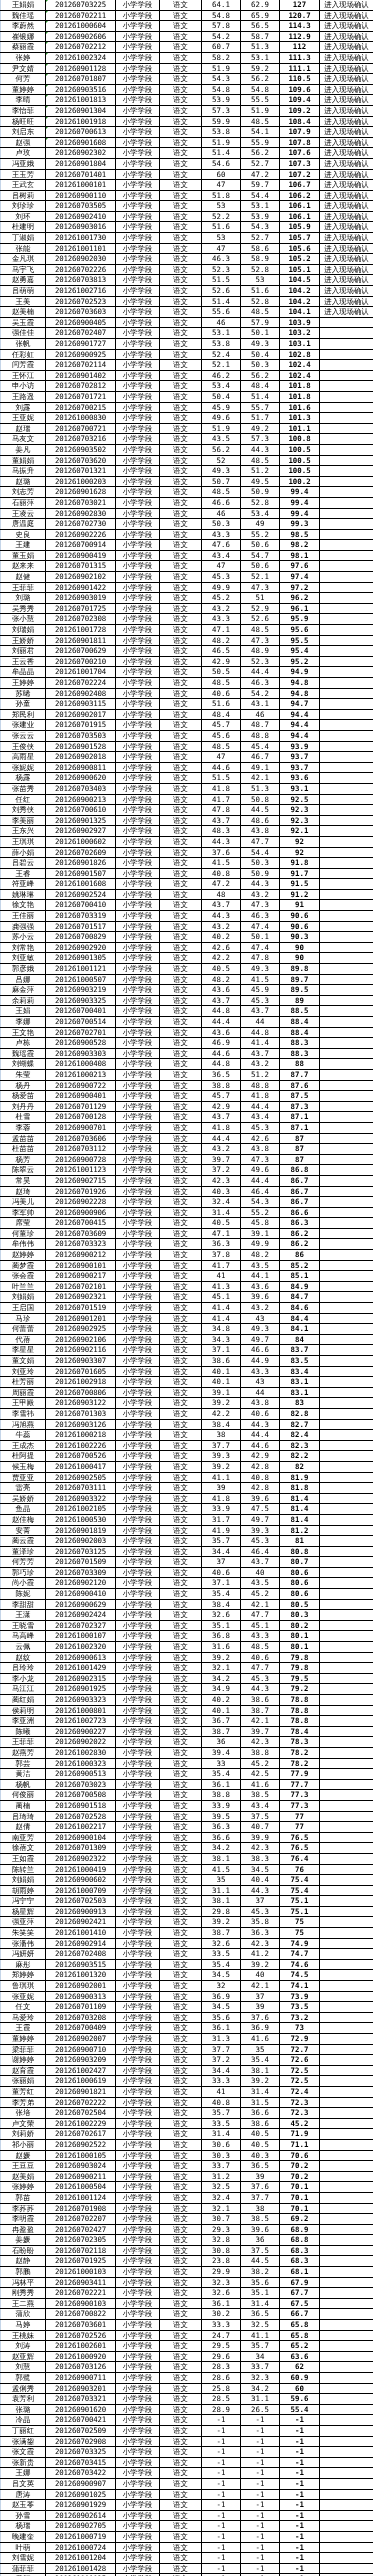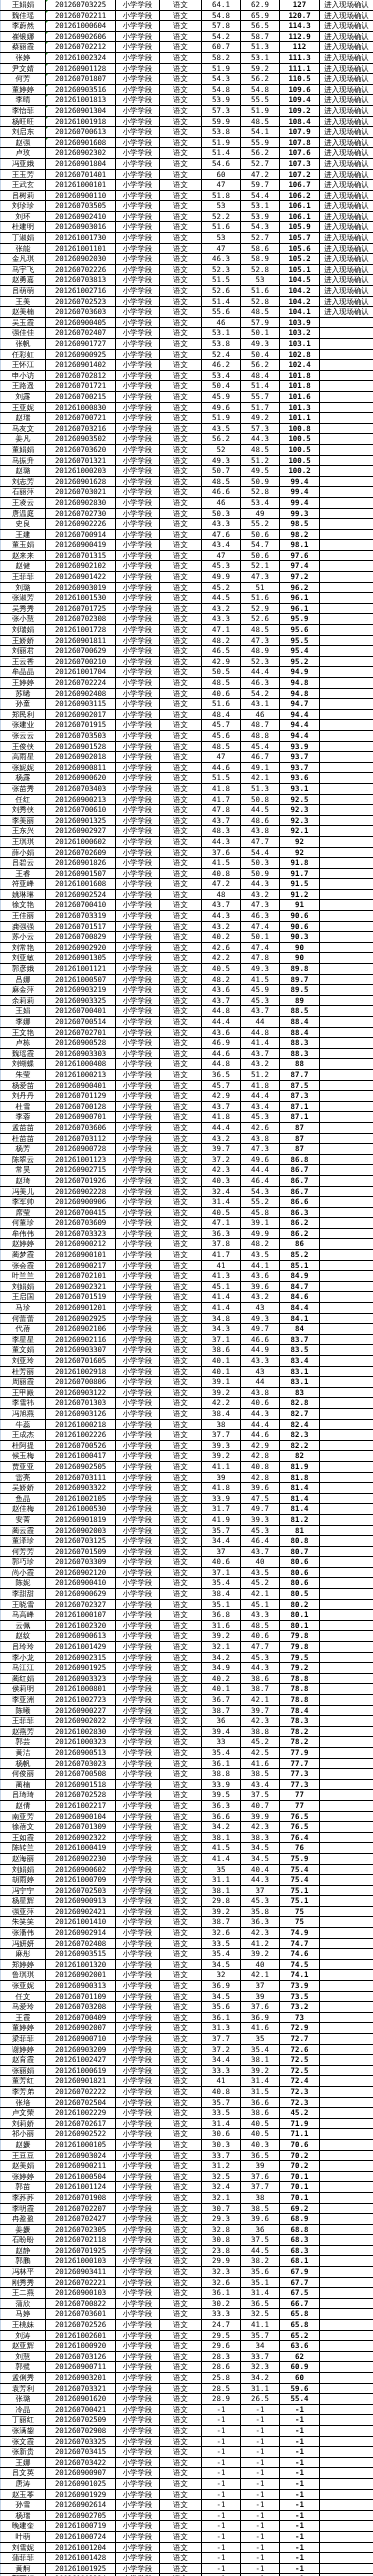--- a/index.html
+++ b/index.html
@@ -380,20 +380,30 @@
         <td class="c-name">任彩虹</td>
         <td class="c-id">201260900925</td>
         <td class="c-stage">小学学段</td>
         <td class="c-subj">语文</td>
         <td class="c-s1">52.4</td>
         <td class="c-s2">50.4</td>
         <td class="c-total">102.8</td>
         <td class="c-status"></td>
       </tr>
       <tr>
+        <td class="c-name">闫芳霞</td>
+        <td class="c-id">201260702114</td>
+        <td class="c-stage">小学学段</td>
+        <td class="c-subj">语文</td>
+        <td class="c-s1">52.1</td>
+        <td class="c-s2">50.3</td>
+        <td class="c-total">102.4</td>
+        <td class="c-status"></td>
+      </tr>
+      <tr>
         <td class="c-name">王怀江</td>
         <td class="c-id">201260901402</td>
         <td class="c-stage">小学学段</td>
         <td class="c-subj">语文</td>
         <td class="c-s1">46.2</td>
         <td class="c-s2">56.2</td>
         <td class="c-total">102.4</td>
         <td class="c-status"></td>
       </tr>
       <tr>
@@ -600,30 +610,20 @@
         <td class="c-name">刘璐</td>
         <td class="c-id">201260903019</td>
         <td class="c-stage">小学学段</td>
         <td class="c-subj">语文</td>
         <td class="c-s1">45.2</td>
         <td class="c-s2">51</td>
         <td class="c-total">96.2</td>
         <td class="c-status"></td>
       </tr>
       <tr>
-        <td class="c-name">张淑芳</td>
-        <td class="c-id">201261001530</td>
-        <td class="c-stage">小学学段</td>
-        <td class="c-subj">语文</td>
-        <td class="c-s1">44.5</td>
-        <td class="c-s2">51.6</td>
-        <td class="c-total">96.1</td>
-        <td class="c-status"></td>
-      </tr>
-      <tr>
         <td class="c-name">吴秀秀</td>
         <td class="c-id">201260701725</td>
         <td class="c-stage">小学学段</td>
         <td class="c-subj">语文</td>
         <td class="c-s1">43.2</td>
         <td class="c-s2">52.9</td>
         <td class="c-total">96.1</td>
         <td class="c-status"></td>
       </tr>
       <tr>
@@ -1060,20 +1060,30 @@
         <td class="c-name">朱莹</td>
         <td class="c-id">201261000213</td>
         <td class="c-stage">小学学段</td>
         <td class="c-subj">语文</td>
         <td class="c-s1">36.5</td>
         <td class="c-s2">51.2</td>
         <td class="c-total">87.7</td>
         <td class="c-status"></td>
       </tr>
       <tr>
+        <td class="c-name">杨丹</td>
+        <td class="c-id">201260900722</td>
+        <td class="c-stage">小学学段</td>
+        <td class="c-subj">语文</td>
+        <td class="c-s1">38.8</td>
+        <td class="c-s2">48.8</td>
+        <td class="c-total">87.6</td>
+        <td class="c-status"></td>
+      </tr>
+      <tr>
         <td class="c-name">杨爱苗</td>
         <td class="c-id">201260900401</td>
         <td class="c-stage">小学学段</td>
         <td class="c-subj">语文</td>
         <td class="c-s1">45.7</td>
         <td class="c-s2">41.8</td>
         <td class="c-total">87.5</td>
         <td class="c-status"></td>
       </tr>
       <tr>
@@ -1550,20 +1560,30 @@
         <td class="c-name">李甜甜</td>
         <td class="c-id">201260900629</td>
         <td class="c-stage">小学学段</td>
         <td class="c-subj">语文</td>
         <td class="c-s1">38.4</td>
         <td class="c-s2">42.1</td>
         <td class="c-total">80.5</td>
         <td class="c-status"></td>
       </tr>
       <tr>
+        <td class="c-name">王潇</td>
+        <td class="c-id">201260902424</td>
+        <td class="c-stage">小学学段</td>
+        <td class="c-subj">语文</td>
+        <td class="c-s1">32.6</td>
+        <td class="c-s2">47.7</td>
+        <td class="c-total">80.3</td>
+        <td class="c-status"></td>
+      </tr>
+      <tr>
         <td class="c-name">王晓雪</td>
         <td class="c-id">201260702327</td>
         <td class="c-stage">小学学段</td>
         <td class="c-subj">语文</td>
         <td class="c-s1">35.1</td>
         <td class="c-s2">45.1</td>
         <td class="c-total">80.2</td>
         <td class="c-status"></td>
       </tr>
       <tr>
@@ -1787,30 +1807,20 @@
         <td class="c-status"></td>
       </tr>
       <tr>
         <td class="c-name">陈转兰</td>
         <td class="c-id">201261000419</td>
         <td class="c-stage">小学学段</td>
         <td class="c-subj">语文</td>
         <td class="c-s1">41.5</td>
         <td class="c-s2">34.5</td>
         <td class="c-total">76</td>
-        <td class="c-status"></td>
-      </tr>
-      <tr>
-        <td class="c-name">赵海丽</td>
-        <td class="c-id">201260902230</td>
-        <td class="c-stage">小学学段</td>
-        <td class="c-subj">语文</td>
-        <td class="c-s1">41.4</td>
-        <td class="c-s2">34.5</td>
-        <td class="c-total">75.9</td>
         <td class="c-status"></td>
       </tr>
       <tr>
         <td class="c-name">刘娟娟</td>
         <td class="c-id">201260900602</td>
         <td class="c-stage">小学学段</td>
         <td class="c-subj">语文</td>
         <td class="c-s1">35</td>
         <td class="c-s2">40.4</td>
         <td class="c-total">75.4</td>

